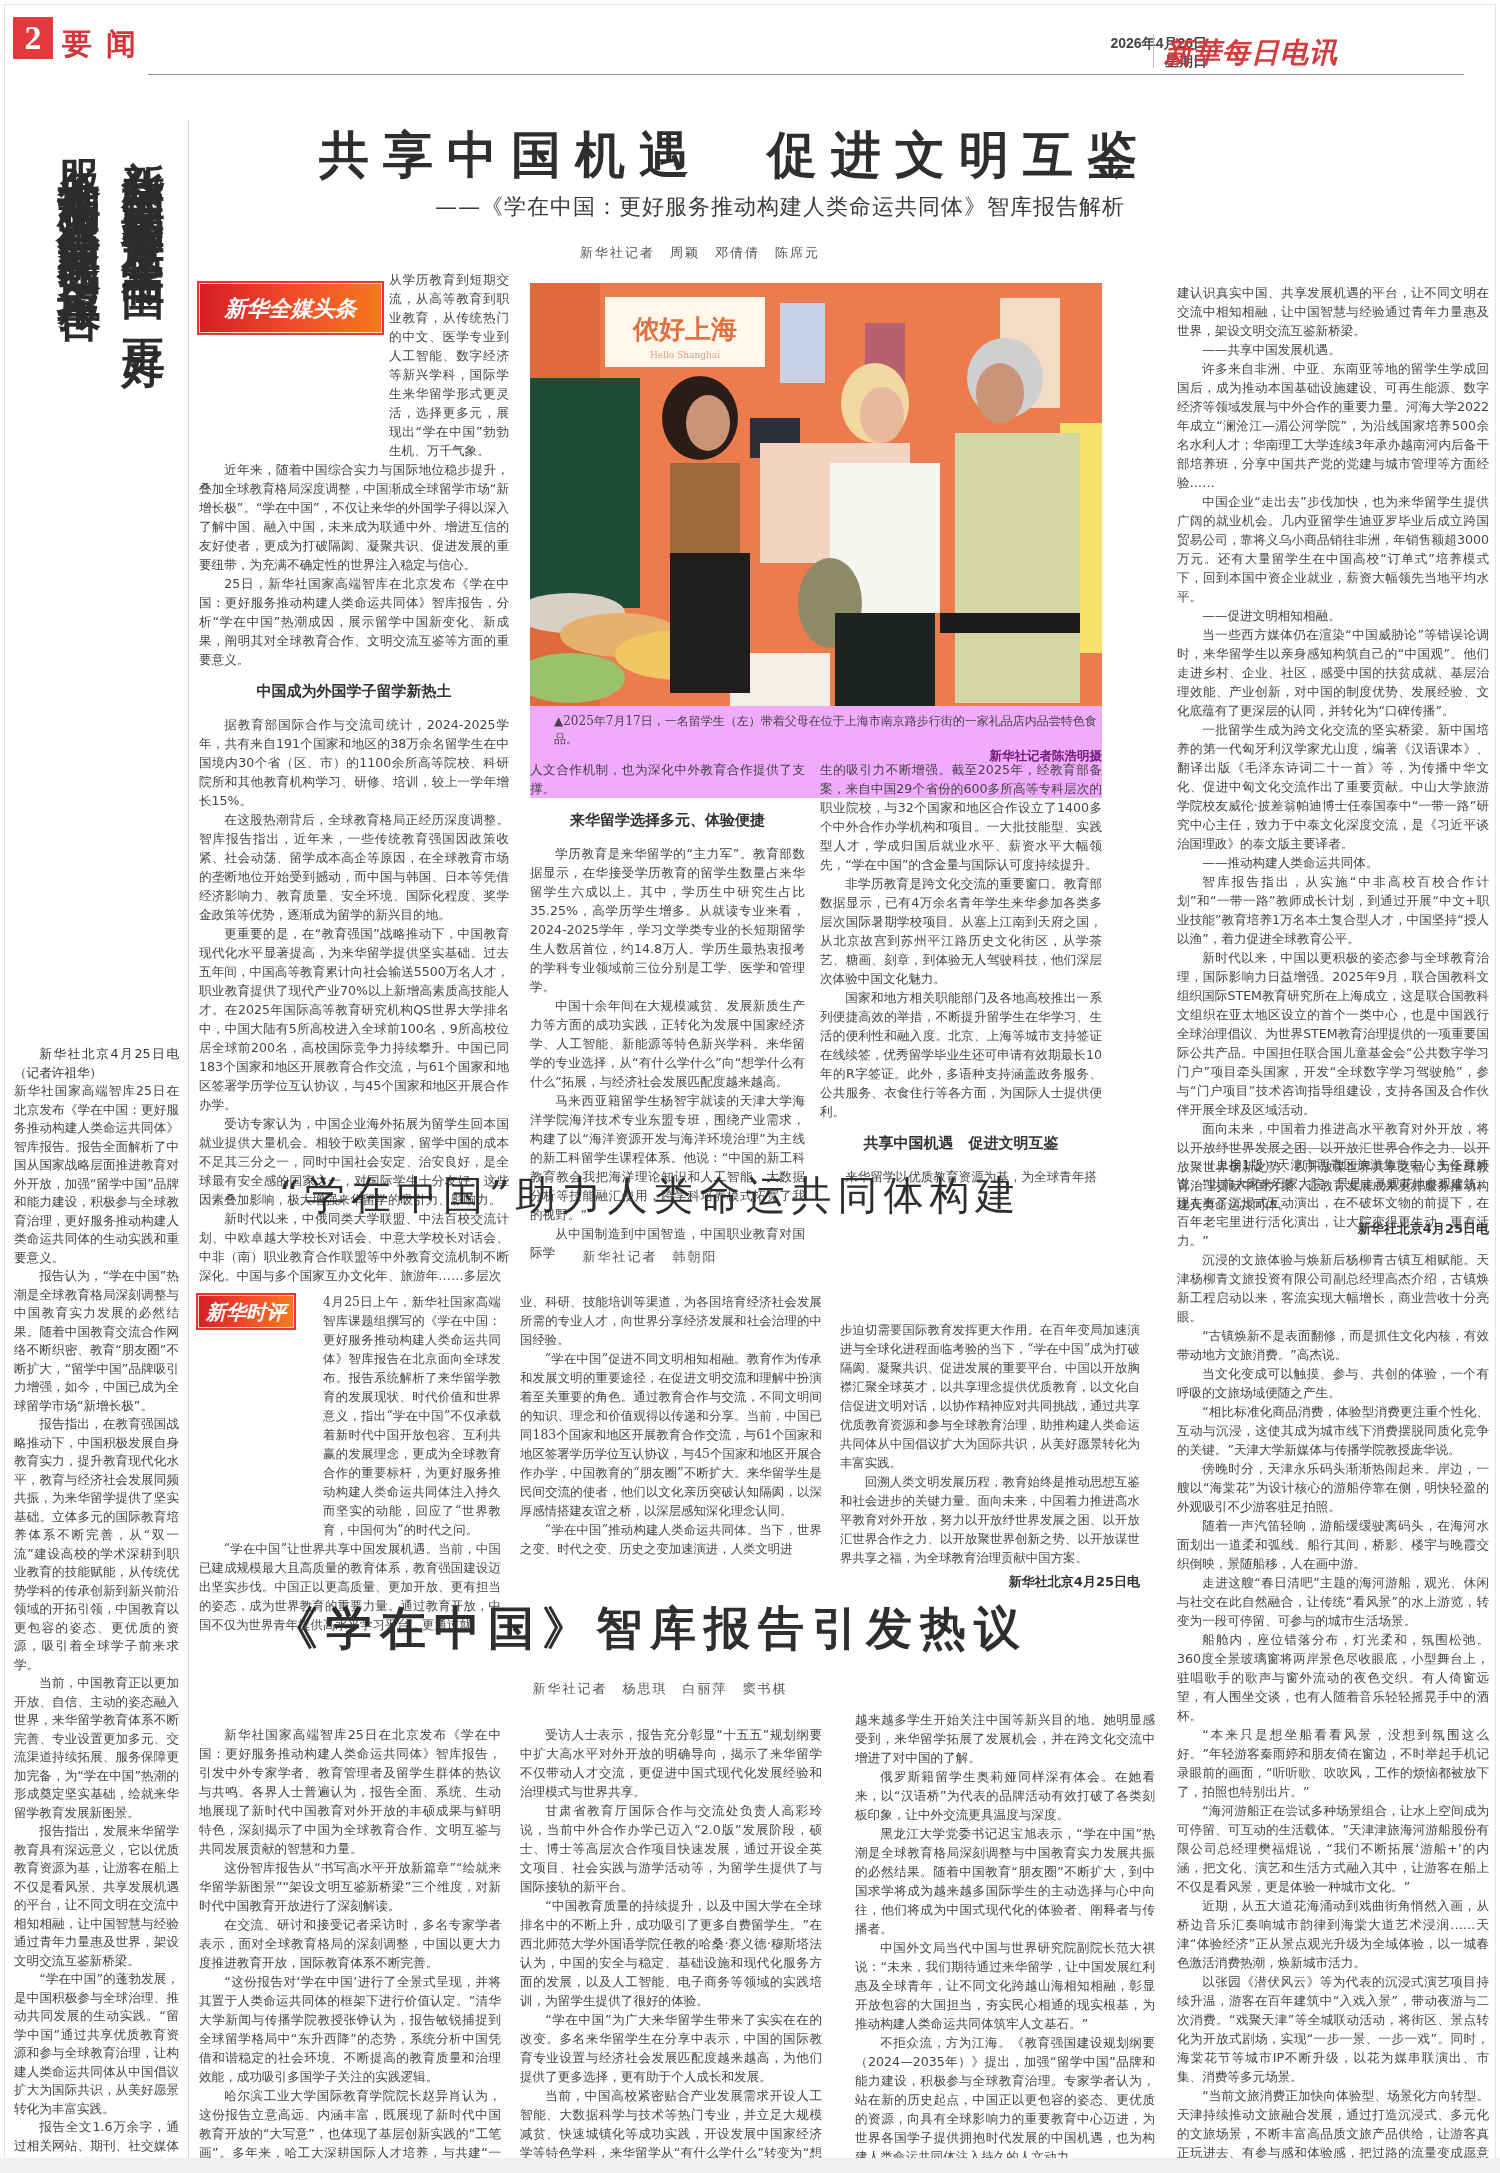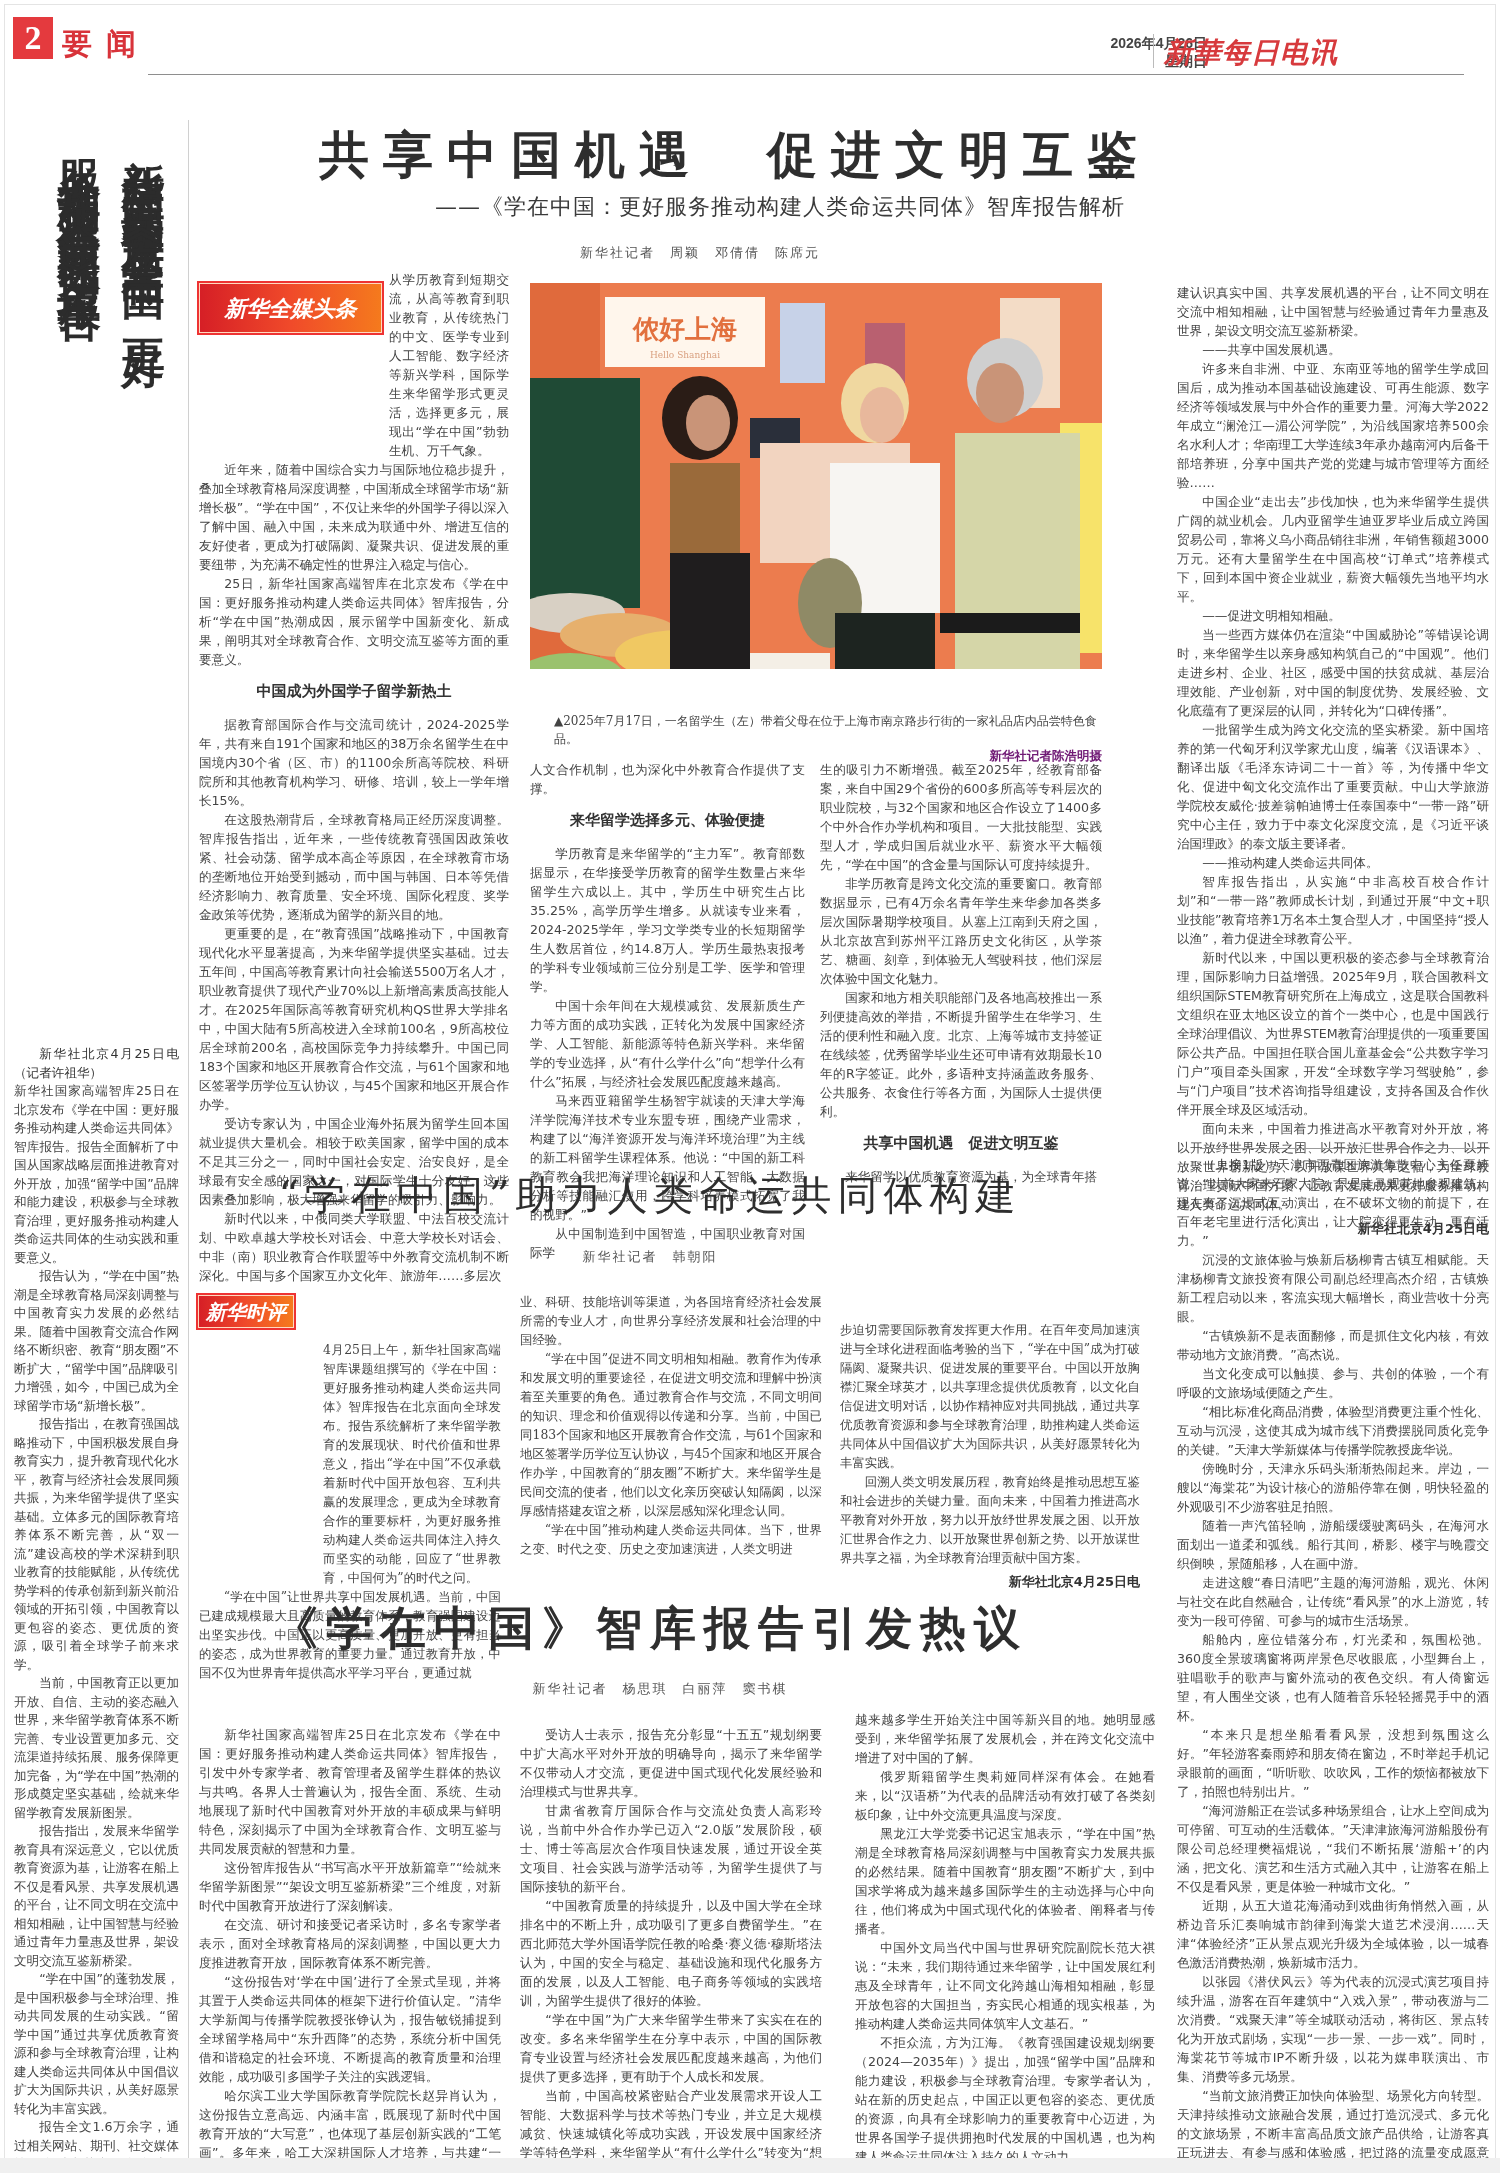--- a/index.html
+++ b/index.html
@@ -28,34 +28,34 @@
 .by1{left:450px;top:244px;width:500px;text-align:center;font:13px "DejaVu Serif",serif;color:#555;letter-spacing:2px}
 .tag{background:linear-gradient(90deg,#d61f26,#f04a2a 50%,#f57a1d);color:#fff;font:italic bold 22px "DejaVu Sans",sans-serif;text-align:center;border:1px solid #ffd9c0;box-shadow:0 0 0 2px #e33}
 .tag1{left:199px;top:283px;width:183px;height:50px;line-height:50px}
 .tag2{left:198px;top:1295px;width:96px;height:33px;line-height:33px;font-size:20px}
 .txt{font:12.6px/19px "DejaVu Sans",sans-serif;color:#444;text-align:justify}
 .txt p{text-indent:2em}
 .txt .ni{text-indent:0}
 .sec-h{font:bold 15px "DejaVu Sans",sans-serif;color:#333;text-align:center;margin:13px 0 14px}
 .c1{left:199px;top:270px;width:310px}
 .c1 .lead{padding-left:190px;text-indent:0}
-.photo{left:530px;top:283px;width:572px;height:386px;overflow:hidden;background:#3b82f6}
+.photo{left:530px;top:283px;width:572px;height:515px;overflow:hidden;background:#f0abfc}
 .caption{left:530px;top:712px;width:572px;font:12px/18px "DejaVu Serif",serif;color:#444}
 .caption .cr{display:block;text-align:right;font:bold 12.5px "DejaVu Sans",sans-serif;color:#701a75}
 .c2{left:530px;top:760px;width:275px}
 .c3{left:820px;top:760px;width:282px}
 .c4{left:1177px;top:283px;width:312px}
 .dateline{font:bold 13px "DejaVu Sans",sans-serif;color:#333;text-align:right;margin-top:6px}
 .hr{left:1200px;top:1148px;width:290px;height:1px;background:#999}
 
 .h2{left:200px;top:1168px;width:900px;text-align:center;font:40px "DejaVu Serif",serif;color:#2e2e2e;letter-spacing:6px}
 .by2{left:400px;top:1248px;width:500px;text-align:center;font:13px "DejaVu Serif",serif;color:#555;letter-spacing:2px}
 .t2{font:12.4px/19px "DejaVu Serif",serif;color:#444;text-align:justify}
 .t2 p{text-indent:2em}
-.a2c1{left:199px;top:1340px;width:302px}
+.a2c1{left:199px;top:1292px;width:302px}
 .a2c1 .lead{padding-left:124px;text-indent:0}
 .a2c2{left:520px;top:1292px;width:302px}
 .a2c3{left:840px;top:1320px;width:300px}
 
 .h3{left:200px;top:1598px;width:900px;text-align:center;font:bold 46px "DejaVu Serif",serif;color:#2e2e2e;letter-spacing:8px}
 .by3{left:380px;top:1680px;width:560px;text-align:center;font:13px "DejaVu Serif",serif;color:#555;letter-spacing:2px}
 .a3c1{left:199px;top:1725px;width:302px}
 .a3c2{left:520px;top:1725px;width:302px}
 .a3c3{left:855px;top:1710px;width:300px}
 .rcol{left:1177px;top:1155px;width:312px}

